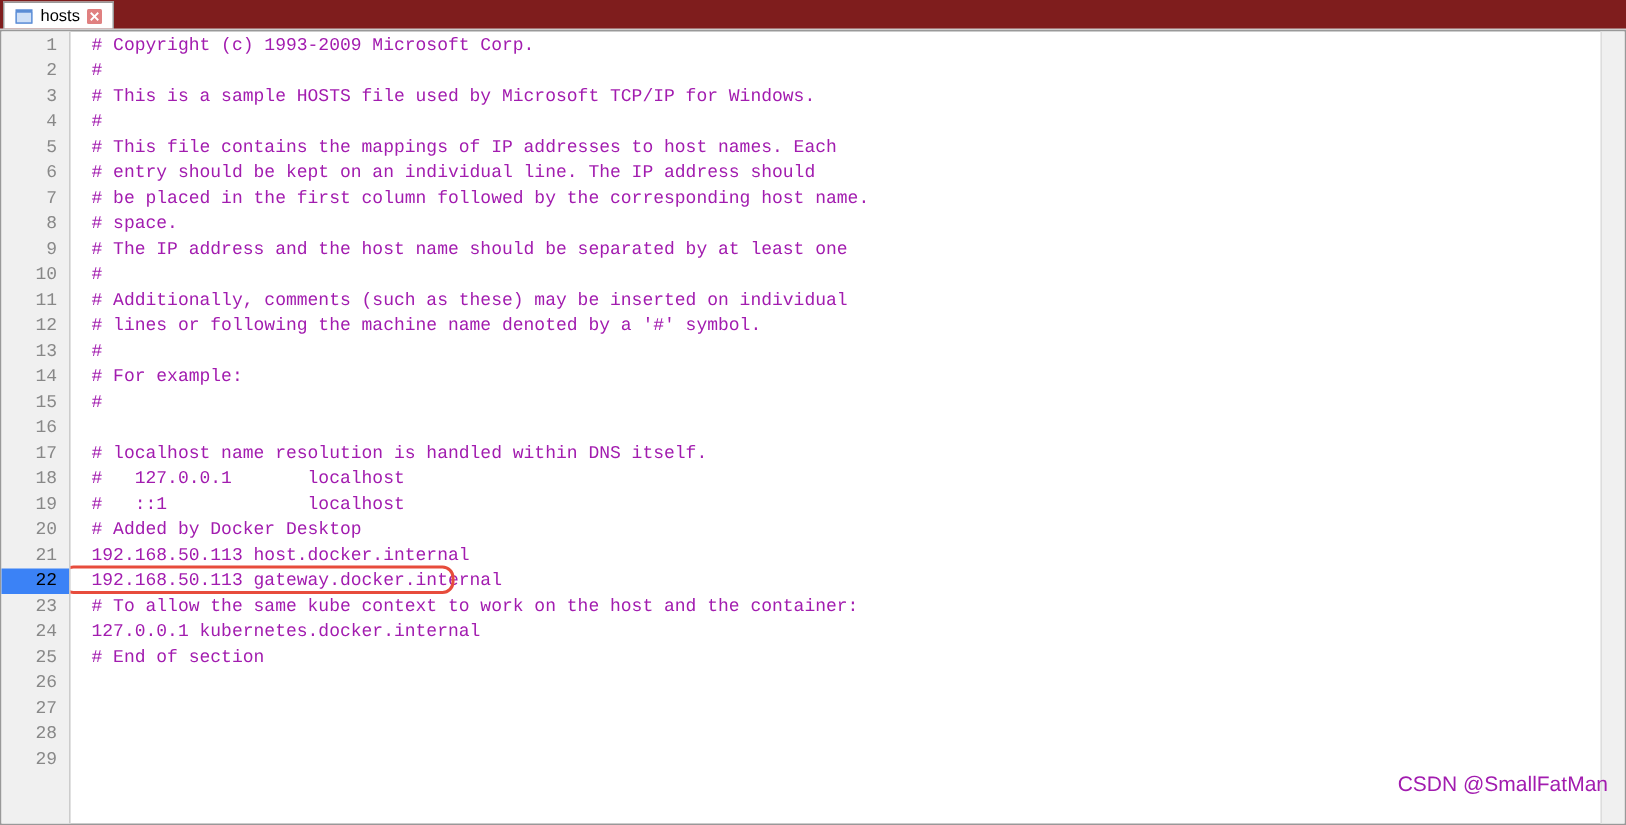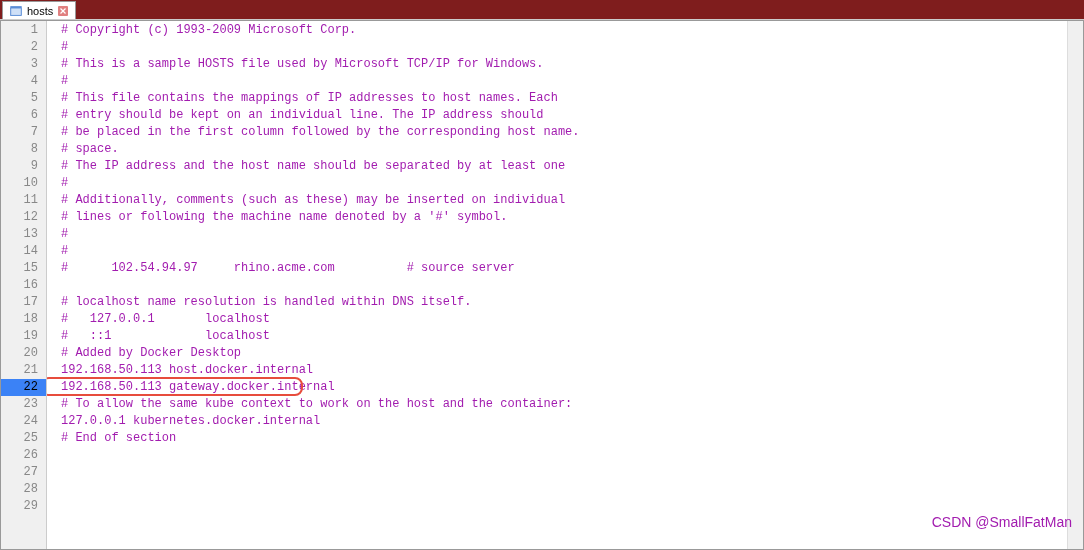--- a/index.html
+++ b/index.html
@@ -86,22 +86,22 @@
       <div class="row">#</div>
       <div class="row"># This file contains the mappings of IP addresses to host names. Each</div>
       <div class="row"># entry should be kept on an individual line. The IP address should</div>
       <div class="row"># be placed in the first column followed by the corresponding host name.</div>
       <div class="row"># space.</div>
       <div class="row"># The IP address and the host name should be separated by at least one</div>
       <div class="row">#</div>
       <div class="row"># Additionally, comments (such as these) may be inserted on individual</div>
       <div class="row"># lines or following the machine name denoted by a '#' symbol.</div>
       <div class="row">#</div>
+      <div class="row"># For example:</div>
       <div class="row">#</div>
-      <div class="row">#      102.54.94.97     rhino.acme.com          # source server</div>
       <div class="row"></div>
       <div class="row"># localhost name resolution is handled within DNS itself.</div>
       <div class="row">#   127.0.0.1       localhost</div>
       <div class="row">#   ::1             localhost</div>
       <div class="row"># Added by Docker Desktop</div>
       <div class="row">192.168.50.113 host.docker.internal</div>
       <div class="row">192.168.50.113 gateway.docker.internal</div>
       <div class="row"># To allow the same kube context to work on the host and the container:</div>
       <div class="row">127.0.0.1 kubernetes.docker.internal</div>
       <div class="row"># End of section</div>

